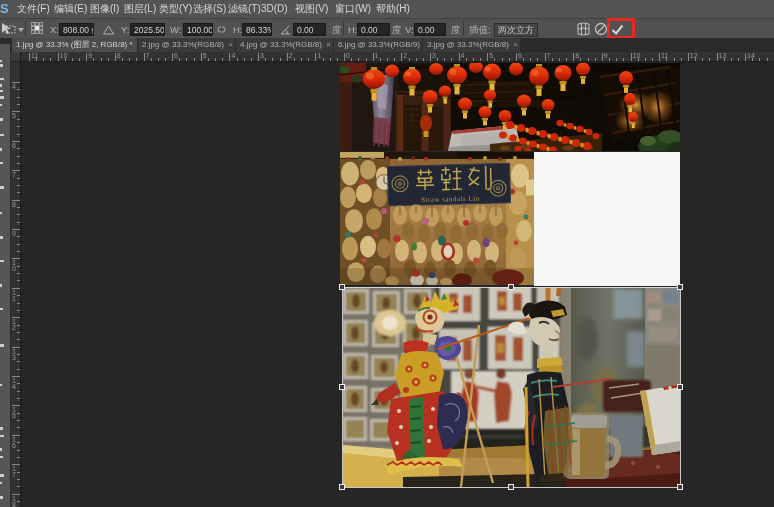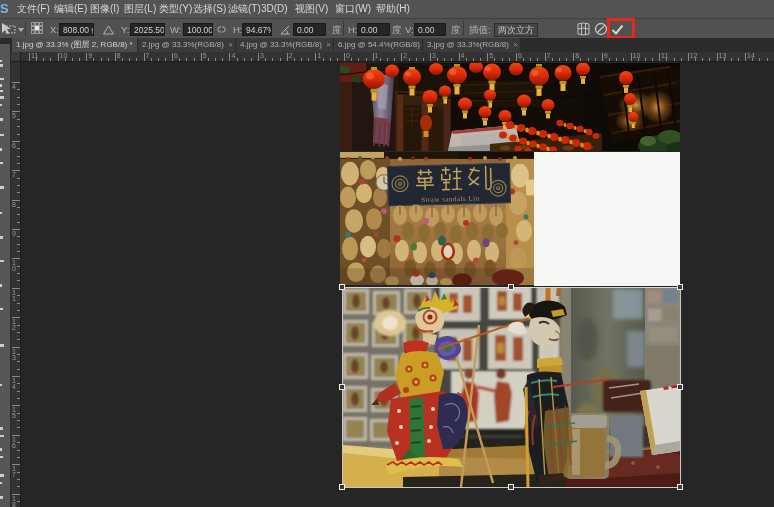--- a/index.html
+++ b/index.html
@@ -91,21 +91,21 @@
         <polygon points="5.5,1 10.5,9 0.5,9" fill="none" stroke="#b0b0b0" stroke-width="1"></polygon>
       </svg>
     <span class="lbl" style="left:121px;">Y:</span>
     <div class="field" style="left:130px;width:35px;">2025.50 像</div>
     <span class="lbl" style="left:170px;">W:</span>
     <div class="field" style="left:183px;width:30px;">100.00%</div>
     <svg class="abs" style="left:217px;top:7px;" width="9" height="7" viewBox="0 0 9 7">
         <path d="M1,3.5 Q1,1 3,1 L4,1 M5,1 L6,1 Q8,1 8,3.5 Q8,6 6,6 L5,6 M4,6 L3,6 Q1,6 1,3.5" fill="none" stroke="#b0b0b0" stroke-width="1"></path>
       </svg>
     <span class="lbl" style="left:233px;">H:</span>
-    <div class="field" style="left:242px;width:30px;">94.67%</div>
+    <div class="field" style="left:242px;width:30px;">86.33%</div>
     <svg class="abs" style="left:280px;top:6px;" width="11" height="10" viewBox="0 0 11 10">
         <path d="M1,9 L9,1 M1,9 L10,9 M5.5,4.5 Q7.5,6 7.5,9" fill="none" stroke="#b0b0b0" stroke-width="1"></path>
       </svg>
     <div class="field" style="left:293px;width:33px;">0.00</div>
     <span class="lbl" style="left:332px;">度</span>
     <div class="sep" style="left:343px;"></div>
     <span class="lbl" style="left:348px;">H:</span>
     <div class="field" style="left:357px;width:33px;">0.00</div>
     <span class="lbl" style="left:392px;">度</span>
     <span class="lbl" style="left:405px;">V:</span>
@@ -131,21 +131,21 @@
     <svg class="abs" style="left:611px;top:5px;" width="13" height="11" viewBox="0 0 13 11">
       <path d="M1.5,6 L5,9.5 L11.5,1.5" fill="none" stroke="#d6d6d6" stroke-width="2"></path>
     </svg>
   </div>
   <div class="abs" id="redbox"></div>
 
   <div class="abs" id="tabbar">
     <div class="tab" style="left:12px;width:125px;background:#4c4c4c;color:#d4d4d4;">1.jpg @ 33.3% (图层 2, RGB/8) * <span class="x">×</span></div>
     <div class="tab" style="left:138px;width:97px;background:#3a3a3a;">2.jpg @ 33.3%(RGB/8) <span class="x">×</span></div>
     <div class="tab" style="left:236px;width:97px;background:#3a3a3a;">4.jpg @ 33.3%(RGB/8) <span class="x">×</span></div>
-    <div class="tab" style="left:334px;width:88px;background:#3a3a3a;">6.jpg @ 54.4%(RGB/8) </div>
+    <div class="tab" style="left:334px;width:88px;background:#3a3a3a;">6.jpg @ 33.3%(RGB/9) </div>
     <div class="tab" style="left:423px;width:97px;background:#3a3a3a;">3.jpg @ 33.3%(RGB/8) <span class="x">×</span></div>
   </div>
 
   <div class="abs" id="toolstrip">
       <div class="tspk" style="left:0px;top:16px;width:2px;height:2px;"></div>
       <div class="tspk" style="left:0px;top:20px;width:3px;height:3px;"></div>
       <div class="tspk" style="left:0px;top:34px;width:4px;height:2px;"></div>
       <div class="tspk" style="left:0px;top:40px;width:2px;height:3px;"></div>
       <div class="tspk" style="left:0px;top:46px;width:3px;height:2px;"></div>
       <div class="tspk" style="left:0px;top:52px;width:4px;height:3px;"></div>

